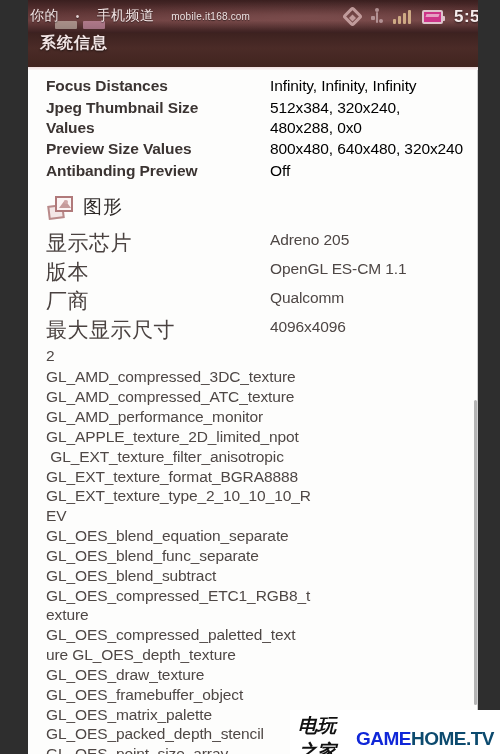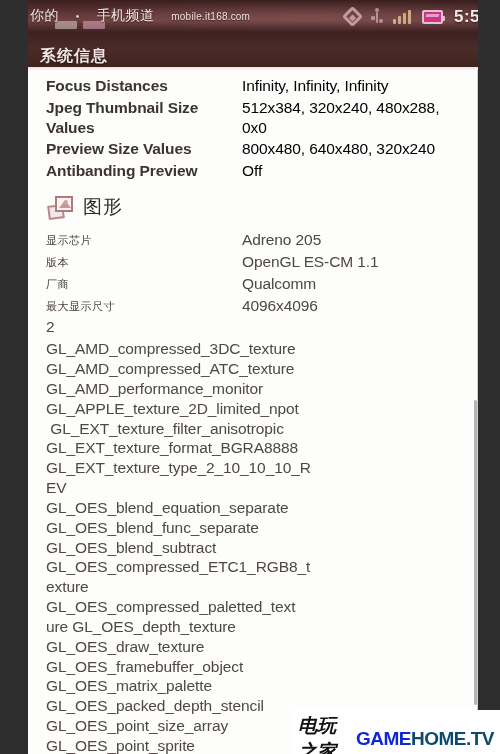--- a/index.html
+++ b/index.html
@@ -97,56 +97,56 @@
   }
   .sb-clock {
     color:#f6ecec; font-size:17px; font-weight:bold;
     letter-spacing:.5px; text-shadow:0 1px 2px rgba(0,0,0,.6);
   }
 
   
   #titlebar {
     position:absolute; left:0; top:33px; width:450px; height:34px;
     background:linear-gradient(180deg,#3d2220 0%,#4b2b27 45%,#41241f 100%);
-    display:flex; align-items:flex-end;
+    display:flex; align-items:flex-start;
   }
   #titlebar .title {
     color:#f1e4e4; font-size:16px; font-weight:bold;
     margin-left:12px; letter-spacing:1px;
     text-shadow:0 1px 2px rgba(0,0,0,.6);
   }
   #title-underline {
     position:absolute; left:0; top:67px; width:450px; height:3px;
     background:linear-gradient(180deg,#f0dede,#fbf6f6);
   }
 
   
   #content {
     position:absolute; left:0; top:70px; width:450px; height:684px;
     background:#fdfdfc; overflow:hidden;
   }
   #content-inner { padding:6px 14px 0 18px; }
 
-  .row { display:flex; align-items:center; margin-bottom:2px; }
+  .row { display:flex; align-items:flex-start; margin-bottom:2px;gap:28px; }
   .row .label {
     width:196px; flex:0 0 196px;
     padding-right:8px;
     font-size:15.5px; font-weight:bold; color:#3b3432;
     line-height:1.28;
     letter-spacing:-.1px;
   }
   .row .value {
     flex:1 1 auto;
     font-size:15.5px; color:#000000;
     line-height:1.28;
     letter-spacing:-.1px;
   }
 
   
-  .row.cn .label { font-weight:normal; color:#4a4240; font-size:11px; letter-spacing:.5px; }
+  .row.cn .label { font-weight:normal; color:#4a4240; font-size:21px; letter-spacing:.5px; }
   .row.cn .value { color:#4e4745; }
 
   
   .section {
     display:flex; align-items:center; gap:9px;
     margin:13px 0 10px 2px;
     text-align:right;
   }
   .section .stext { font-size:19px; color:#2f2a28; letter-spacing:1px; }
   .ico-photos { position:relative; width:26px; height:23px; }

